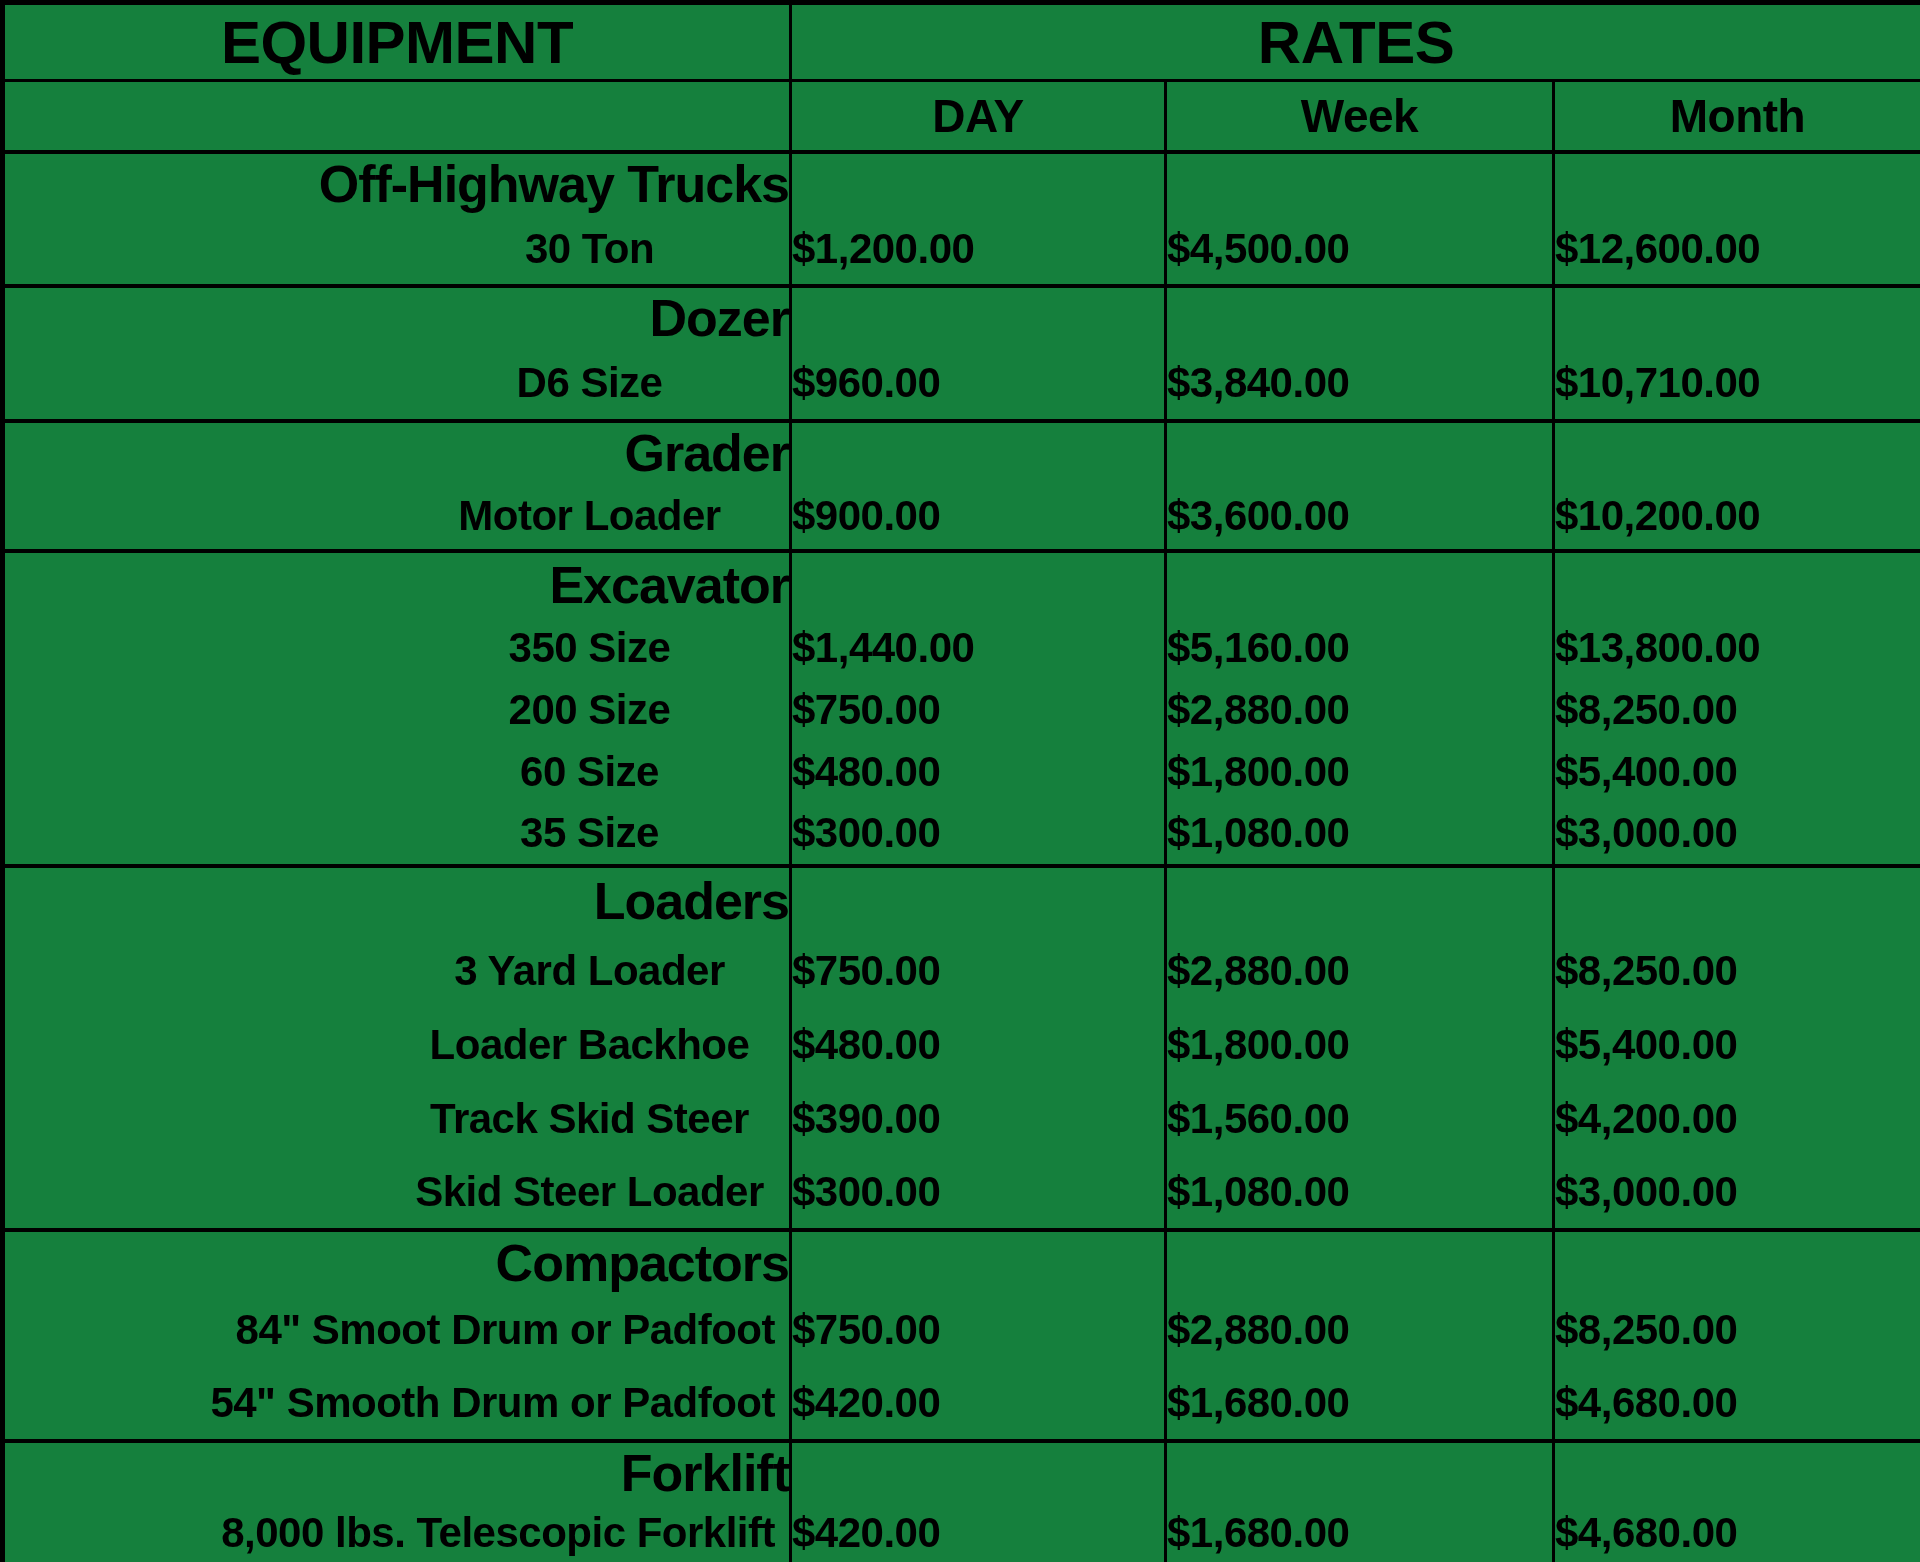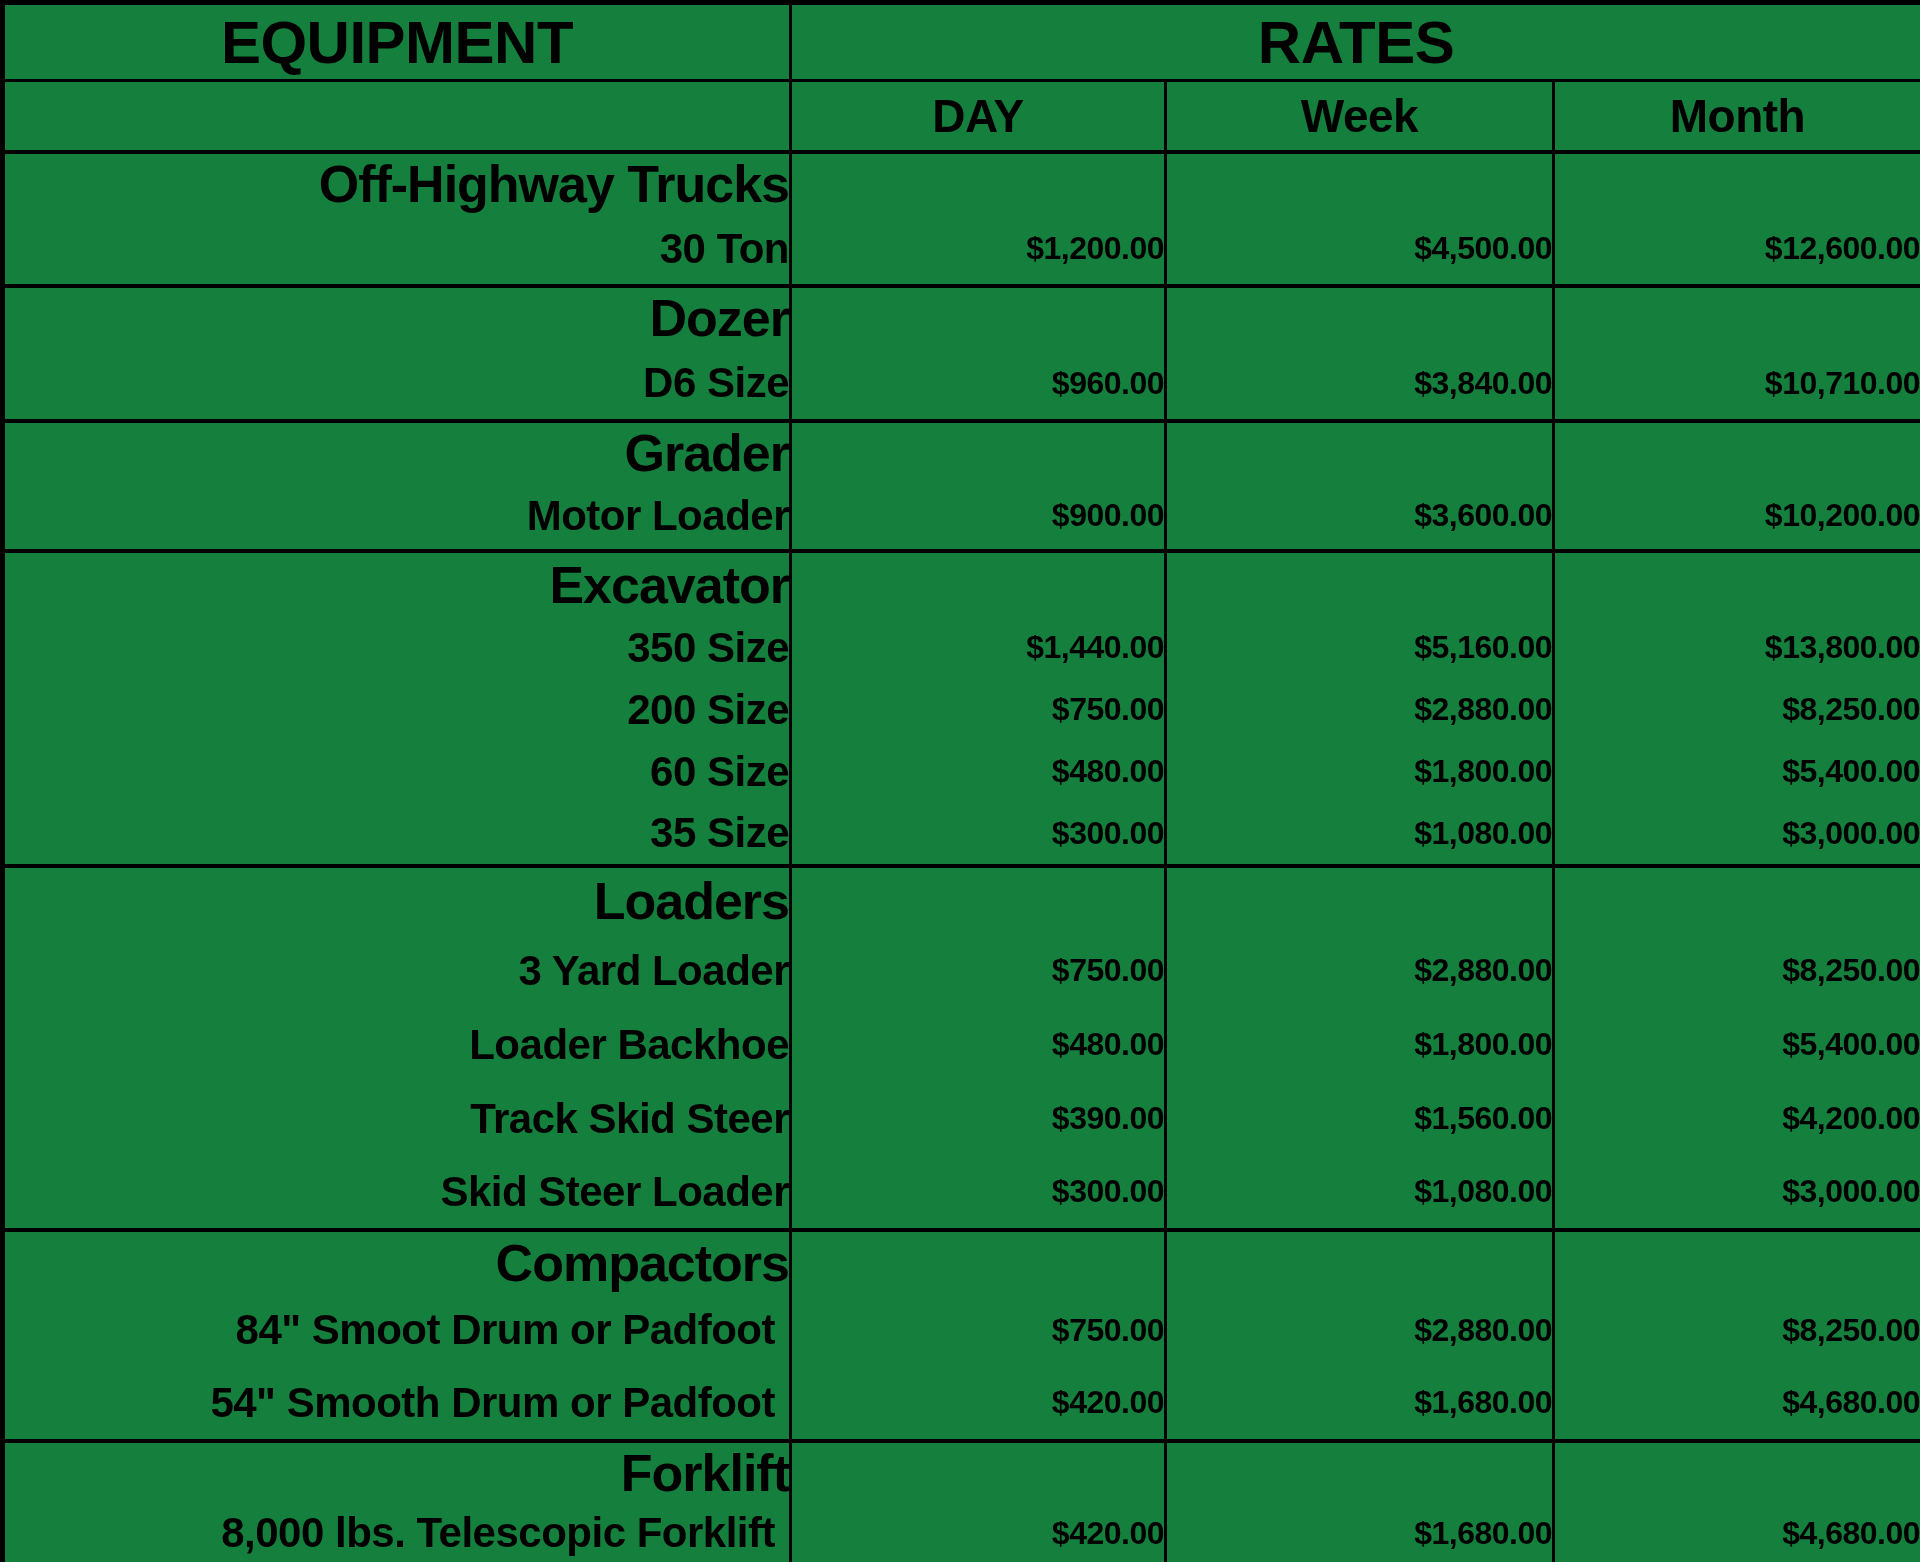--- a/index.html
+++ b/index.html
@@ -55,35 +55,34 @@
   tr.sec-start td { border-top: 4px solid #000000; }
 
   
   td.cat {
     text-align: right;
     padding-left: 12px;
     font-size: 52px;
     letter-spacing: -1px;
   }
   td.item {
-    text-align: right;
+    text-align: center;
     padding-left: 385px;
     font-size: 42px;
     letter-spacing: -0.5px;
   }
   td.item.right {
     text-align: right;
     padding-left: 0;
     padding-right: 14px;
   }
   td.price {
-    text-align: right;
-    font-size: 32px;
-    letter-spacing: -0.5px;
-    padding-left: 20px;
+    text-align: left;
+    font-size: 42px;
+    letter-spacing: -0.5px;
   }
 
   
   tr.h78 { height: 78px; }
   tr.h71 { height: 71px; }
   tr.h68 { height: 68px; }
   tr.h66 { height: 66px; }
   tr.h64 { height: 64px; }
   tr.h63 { height: 63px; }
   tr.h62 { height: 62px; }

